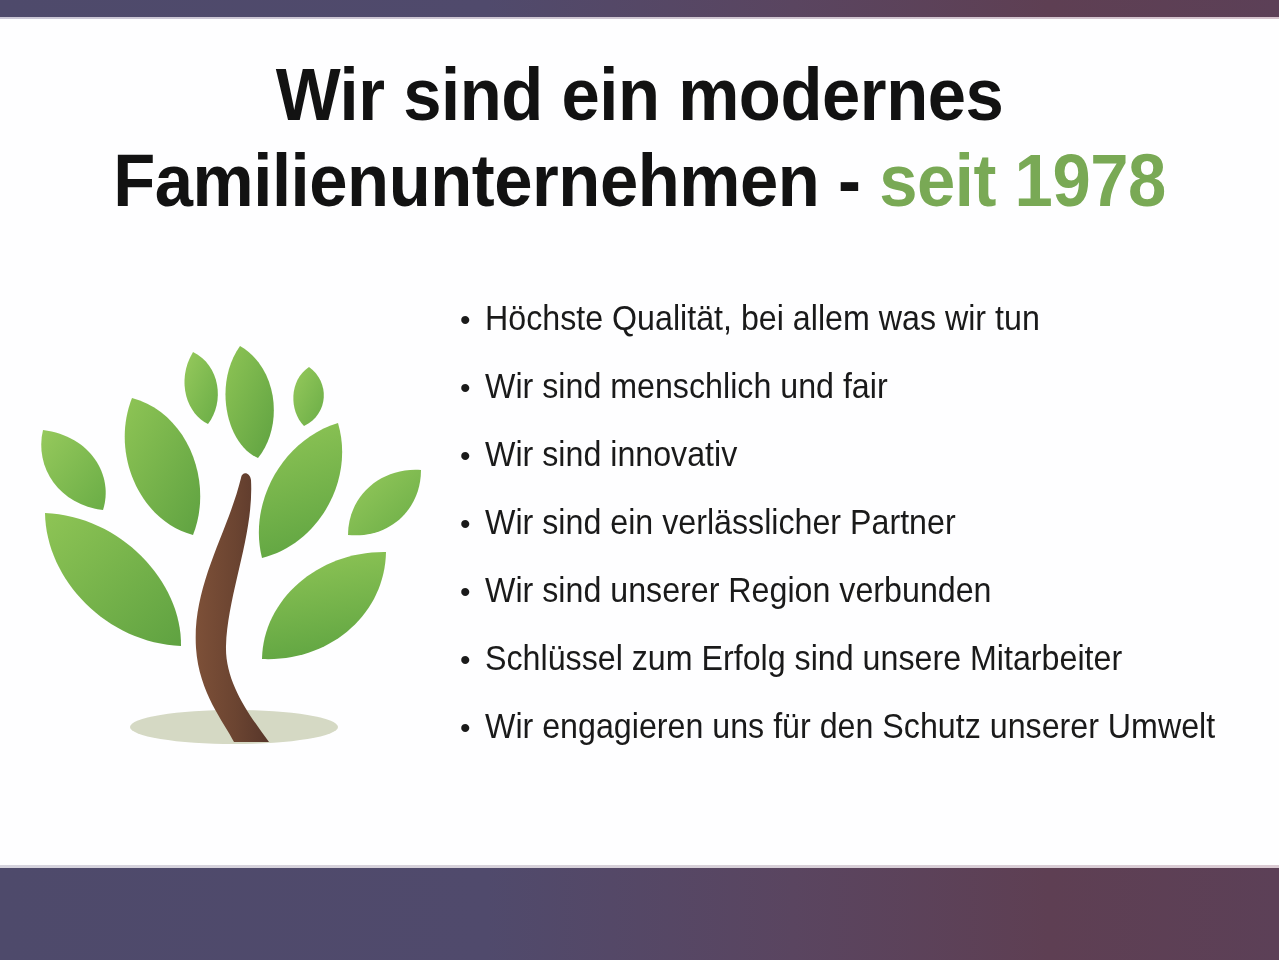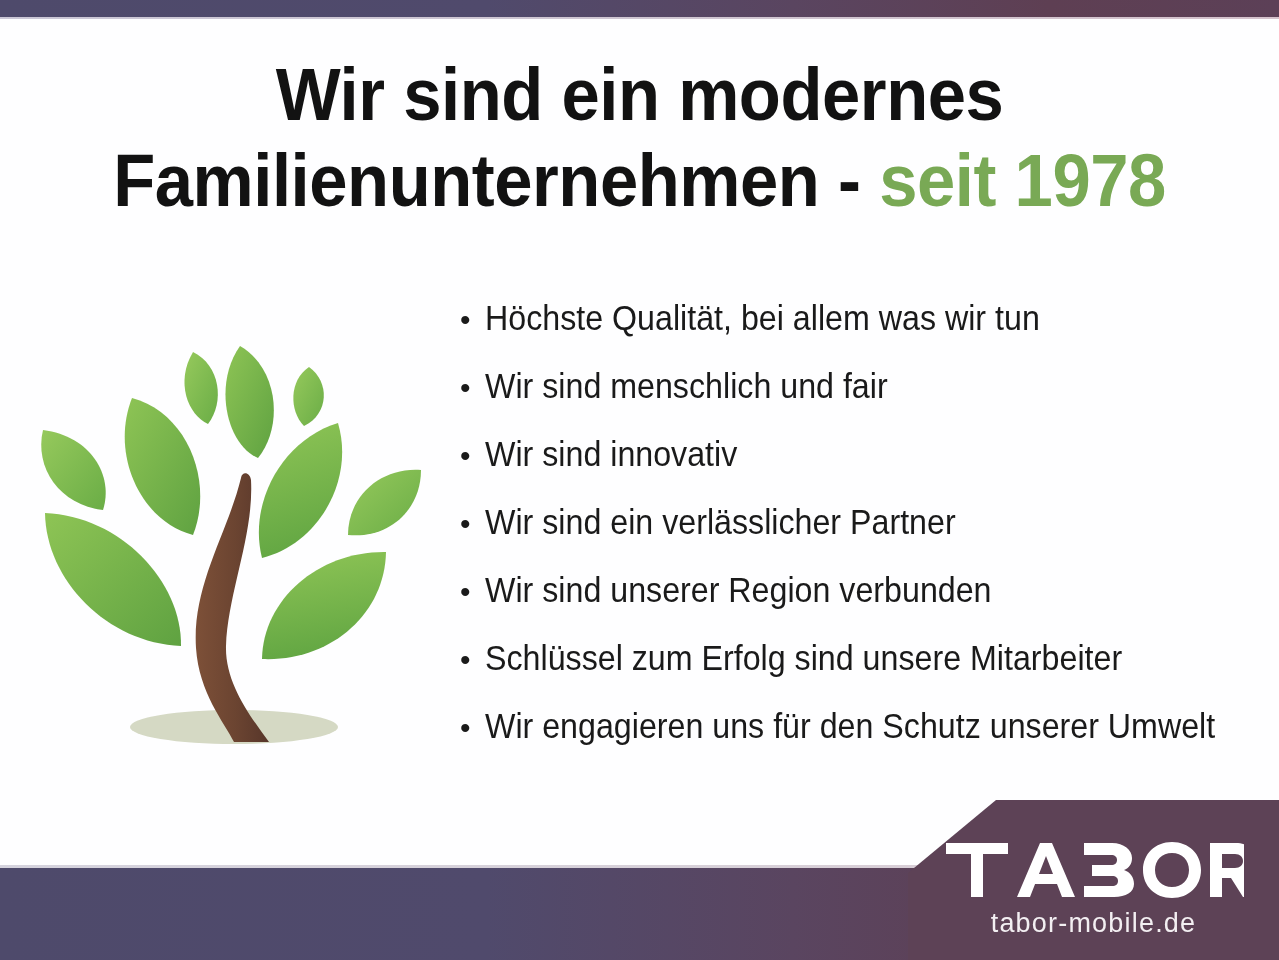--- a/index.html
+++ b/index.html
@@ -245,34 +245,14 @@
     </div>
     <div class="bullet-row">
       <span class="bullet-dot">•</span>
       <span class="bullet-text">Wir engagieren uns für den Schutz unserer Umwelt</span>
     </div>
   </div>
 
   <div id="bottom-bar-edge"></div>
   <div id="bottom-bar" class="bar"></div>
 
-  <div id="logo-badge">
-    <div id="logo-badge-shape"></div>
-    <div id="logo-text-wrap">
-      <svg id="logo-wordmark" viewBox="0 0 300 62" width="300" height="62" aria-hidden="true">
-        <g fill="#ffffff">
-
-          <path d="M2 4 h62 v11 h-25 v43 h-12 v-43 h-25 z"></path>
-
-          <path d="M86 58 h-13 L96 4 h12 l23 54 h-13 l-5 -13 h-22 l4 -10 h14 l-7 -18 z"></path>
-
-          <path d="M140 4 h28 c12 0 20 7 20 15 c0 6 -3 10 -8 12 c6 2 10 7 10 14 c0 8 -8 13 -20 13 h-30 v-11 h28 c4 0 6 -2 6 -5 c0 -3 -2 -5 -6 -5 h-20 v-11 h19 c4 0 6 -2 6 -5 c0 -3 -2 -5 -6 -5 h-27 z"></path>
-
-          <path d="M228 3 c17 0 29 12 29 28 c0 16 -12 28 -29 28 c-17 0 -29 -12 -29 -28 c0 -16 12 -28 29 -28 z m0 11 c-10 0 -17 7 -17 17 c0 10 7 17 17 17 c10 0 17 -7 17 -17 c0 -10 -7 -17 -17 -17 z"></path>
-
-          <path d="M266 4 h26 c12 0 20 8 20 18 c0 8 -5 14 -12 16 l13 20 h-14 l-12 -19 h-9 v19 h-12 z m12 11 v14 h13 c5 0 8 -3 8 -7 c0 -4 -3 -7 -8 -7 z"></path>
-        </g>
-      </svg>
-      <div id="logo-domain">tabor-mobile.de</div>
-    </div>
-  </div>
 
 </div>
 
 </body></html>

